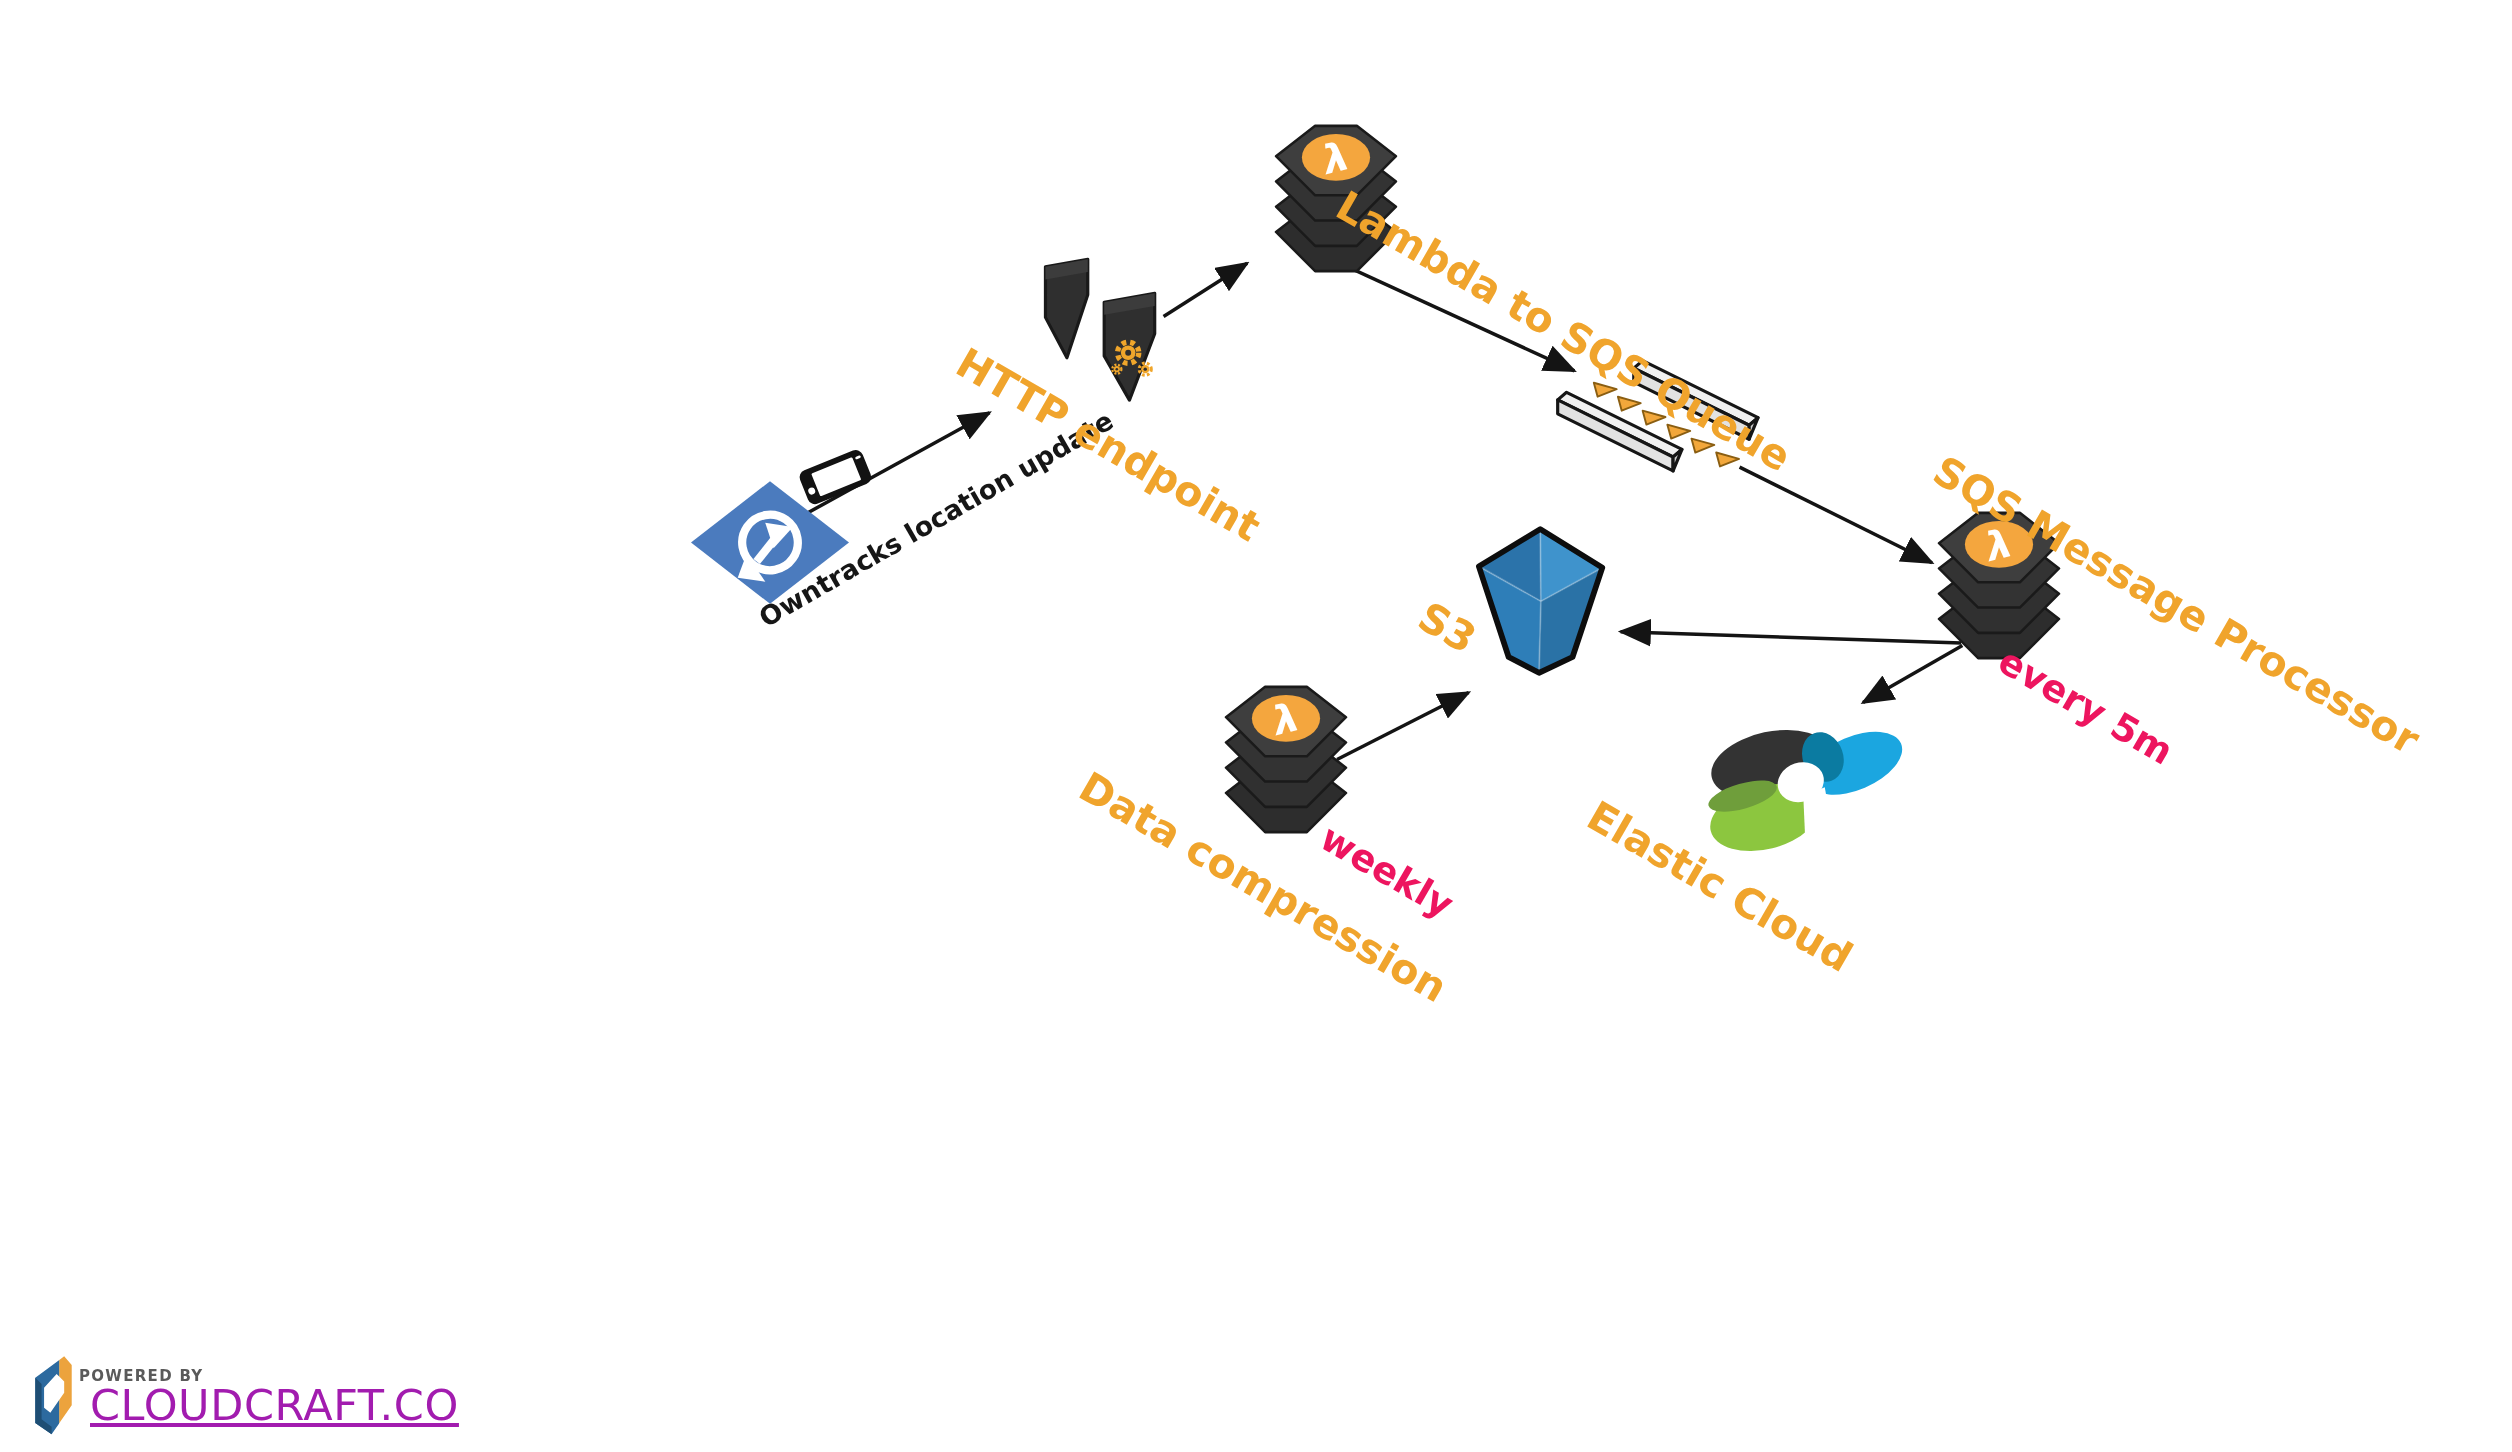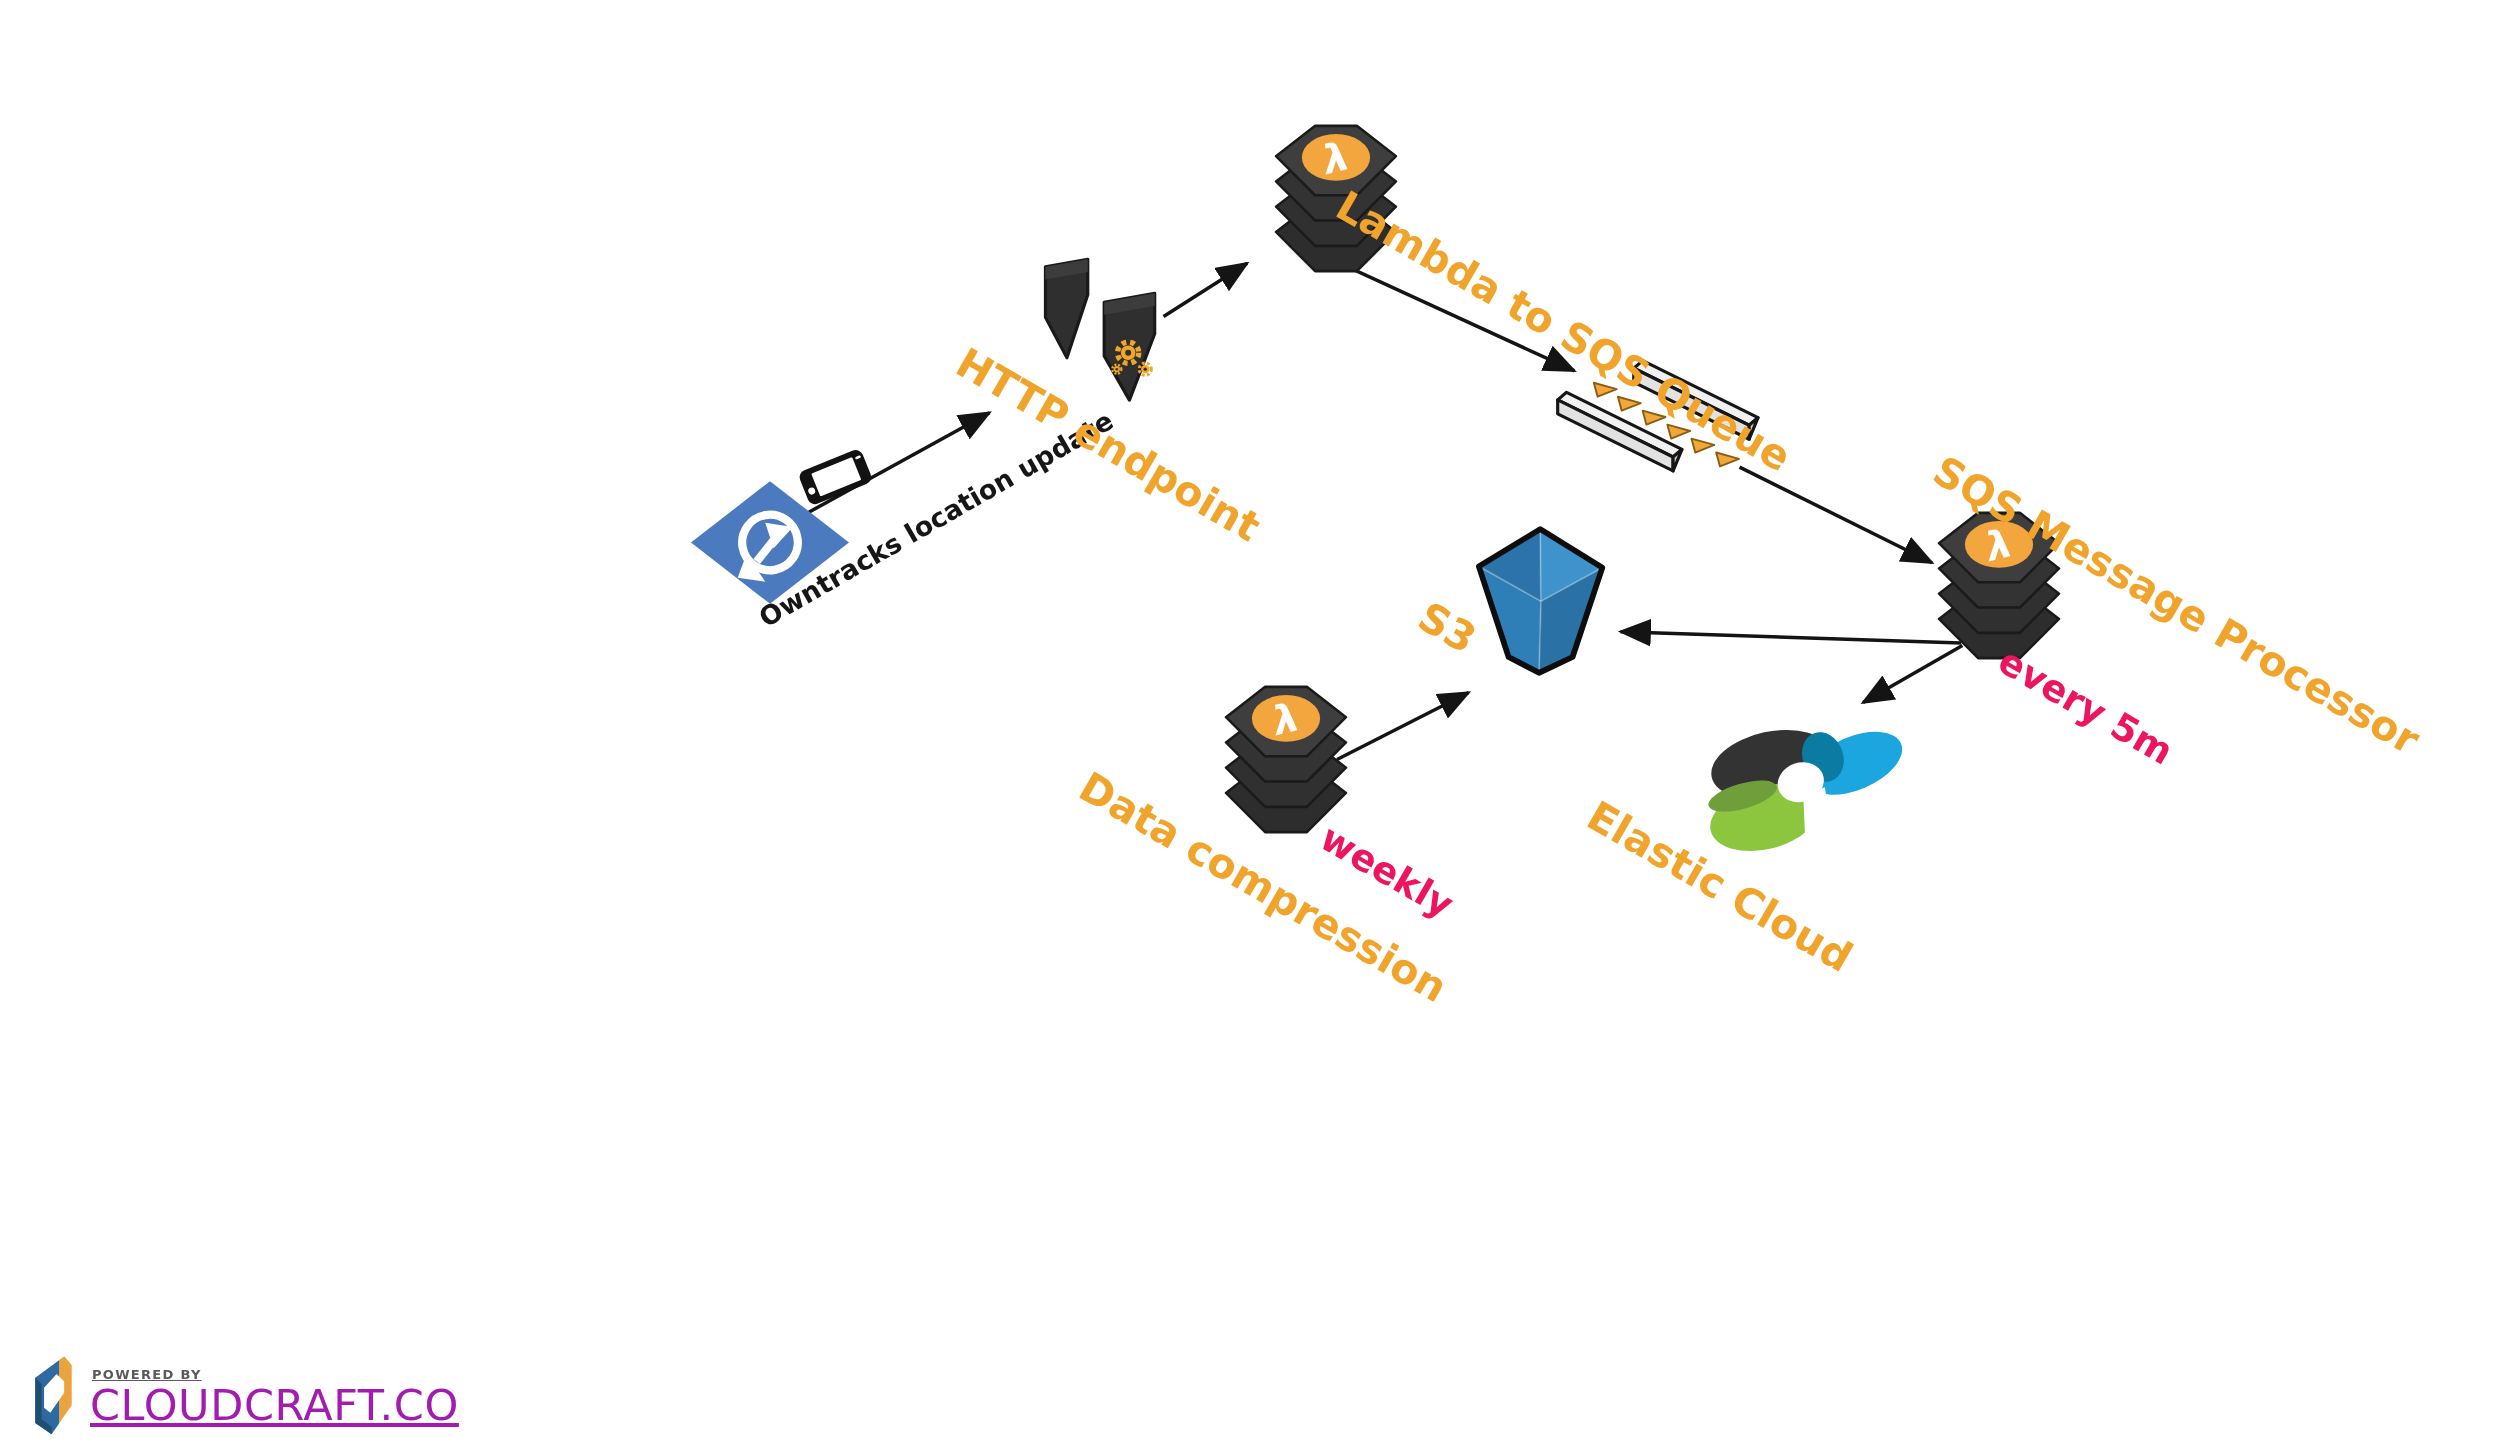--- a/index.html
+++ b/index.html
@@ -7,22 +7,22 @@
           font-family:"DejaVu Sans",sans-serif;}
   .node{position:absolute;}
   .node svg{display:block;width:100%;height:100%;overflow:visible;}
   #arrows{position:absolute;left:0;top:0;}
   .iso-label{position:absolute;font-weight:bold;white-space:nowrap;transform-origin:0 0;
              font-family:"DejaVu Sans",sans-serif;line-height:1;}
   .lbl-orange{color:#F0A42C;font-size:41px;transform:rotate(30deg);}
   .lbl-pink{color:#ED155F;font-size:37px;transform:rotate(30deg);}
   .lbl-black{color:#161616;font-size:26.6px;transform:rotate(-30deg);}
   #footer-brand{position:absolute;left:29px;top:1352px;width:355px;height:89px;}
-  #powered-by{position:absolute;left:63px;top:15px;font-size:13px;letter-spacing:1.3px;
-              color:#5a5a5a;font-weight:bold;text-decoration:underline;}
+  #powered-by{position:absolute;left:50px;top:15px;font-size:15px;letter-spacing:1.3px;
+              color:#5a5a5a;font-weight:bold;}
   #brand-name{position:absolute;left:61px;top:28px;font-size:43px;color:#a21caf;
               font-weight:normal;letter-spacing:0.6px;text-decoration:underline;}
   .cc-mark{position:absolute;left:0;top:0;width:49px;height:84px;}
 </style>
 </head>
 <body>
 
 <div id="canvas">
 
   <svg width="0" height="0" style="position:absolute">

